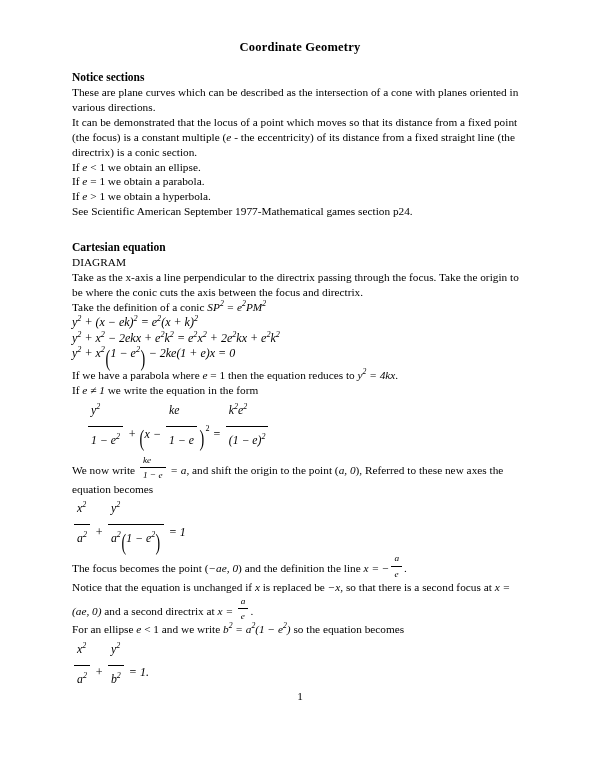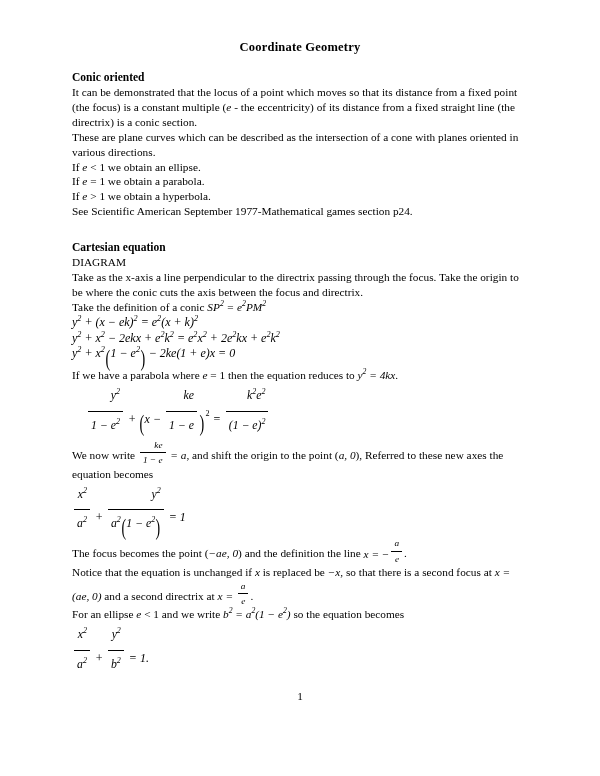--- a/index.html
+++ b/index.html
@@ -61,21 +61,21 @@
   }
   .eqline {
     font-size: 12px;
     line-height: 1.32;
     margin: 0;
     white-space: nowrap;
   }
   .frac {
     display: inline-block;
     vertical-align: -0.52em;
-    text-align: right;
+    text-align: left;
     font-size: 0.98em;
     margin: 0 2px;
   }
   .frac > .num {
     display: block;
     padding: 0 3px 1px 3px;
     border-bottom: 1px solid #000;
   }
   .frac > .den {
     display: block;
@@ -113,25 +113,25 @@
   .tall-row { line-height: 2.25; }
 </style>
 </head>
 <body>
 
 <div class="page">
   <div class="content">
 
     <div class="doc-title">Coordinate Geometry</div>
 
-    <div class="section-head">Conic oriented</div>
+    <div class="section-head">Notice sections</div>
+
+    <p class="para"><span>These are plane curves which can be described as the intersection of a cone with planes oriented in various directions.</span></p>
 
     <p class="para"><span>It can be demonstrated that the locus of a point which moves so that its distance from a fixed point (the focus) is a constant multiple (</span><span class="math">e</span><span> - the eccentricity) of its distance from a fixed straight line (the directrix) is a conic section.</span></p>
-
-    <p class="para"><span>These are plane curves which can be described as the intersection of a cone with planes oriented in various directions.</span></p>
 
     <p class="para"><span>If </span><span class="math">e</span><span> &lt; 1 we obtain an ellipse.</span></p>
 
     <p class="para"><span>If </span><span class="math">e</span><span> = 1 we obtain a parabola.</span></p>
 
     <p class="para"><span>If </span><span class="math">e</span><span> &gt; 1 we obtain a hyperbola.</span></p>
 
     <p class="para"><span>See Scientific American September 1977-Mathematical games section p24.</span></p>
 
     <div class="spacer-md"></div>
@@ -153,20 +153,21 @@
     <p class="eqline">
       <span class="math">y<sup>2</sup> + x<sup>2</sup> − 2ekx + e<sup>2</sup>k<sup>2</sup> = e<sup>2</sup>x<sup>2</sup> + 2e<sup>2</sup>kx + e<sup>2</sup>k<sup>2</sup></span>
     </p>
 
     <p class="eqline">
       <span class="math">y<sup>2</sup> + x<sup>2</sup><span class="paren-big">(</span>1 − e<sup>2</sup><span class="paren-big">)</span> − 2ke(1 + e)x = 0</span>
     </p>
 
     <p class="para"><span>If we have a parabola where </span><span class="math">e</span><span> = 1 then the equation reduces to </span><span class="math">y<sup>2</sup> = 4kx</span>.</p>
 
+    <p class="para"><span>If </span><span class="math">e ≠ 1</span><span> we write the equation in the form</span></p>
 
     <p class="eqline eq-indent tall-row">
       <span class="math"><span class="frac"><span class="num">y<sup>2</sup></span><span class="den">1 − e<sup>2</sup></span></span> + <span class="paren-big">(</span>x − <span class="frac"><span class="num">ke</span><span class="den">1 − e</span></span><span class="paren-big">)</span><span class="sup-after-paren">2</span> = <span class="frac"><span class="num">k<sup>2</sup>e<sup>2</sup></span><span class="den">(1 − e)<sup>2</sup></span></span></span>
     </p>
 
     <p class="para"><span>We now write</span>
       <span class="math"><span class="frac small"><span class="num">ke</span><span class="den">1 − e</span></span> = a</span><span>, and shift the origin to the point (</span><span class="math">a, 0</span><span>), Referred to these new axes the equation becomes</span>
     </p>
 
     <p class="eqline tall-row">

